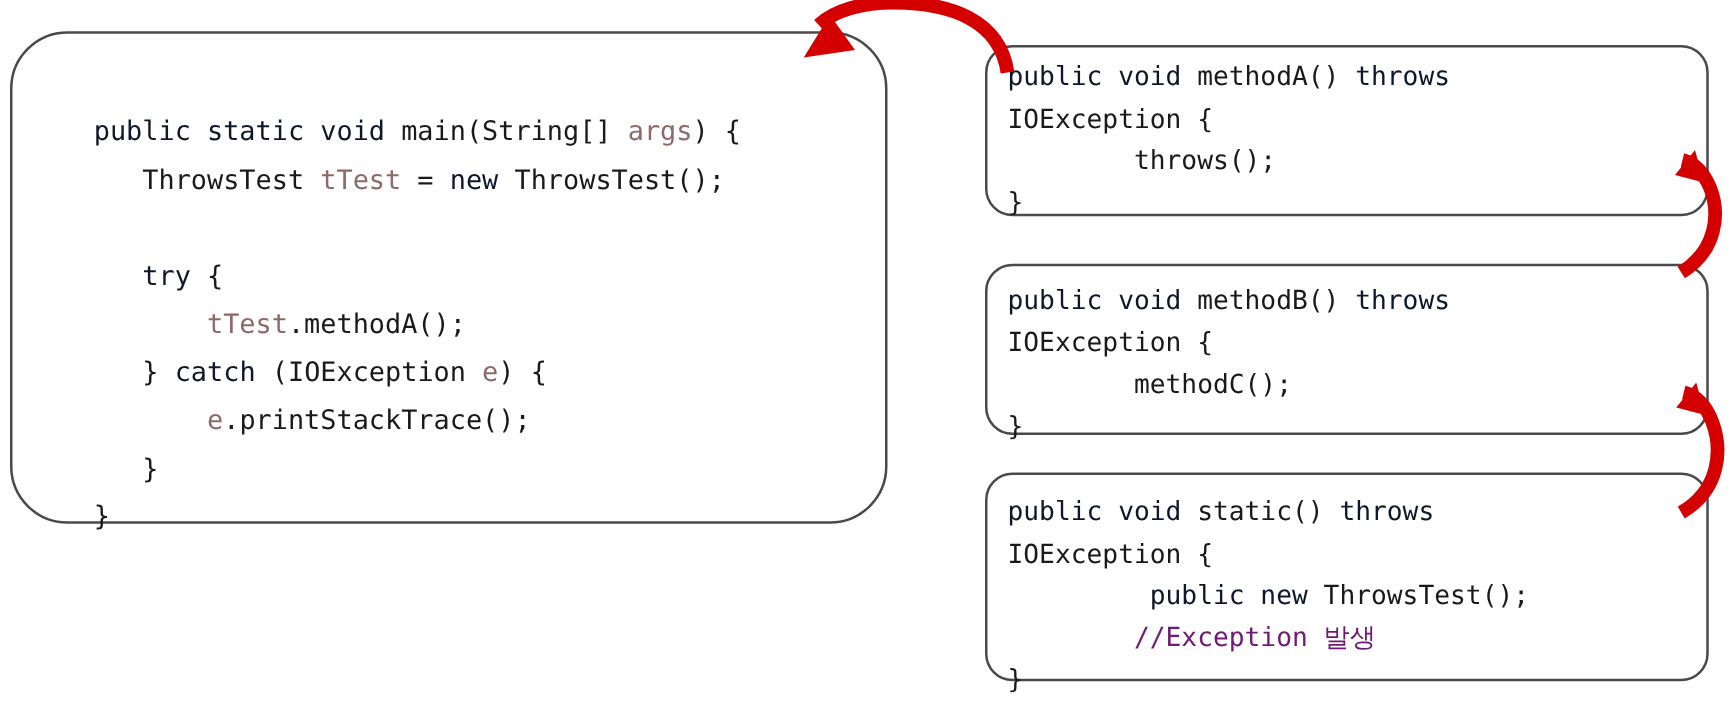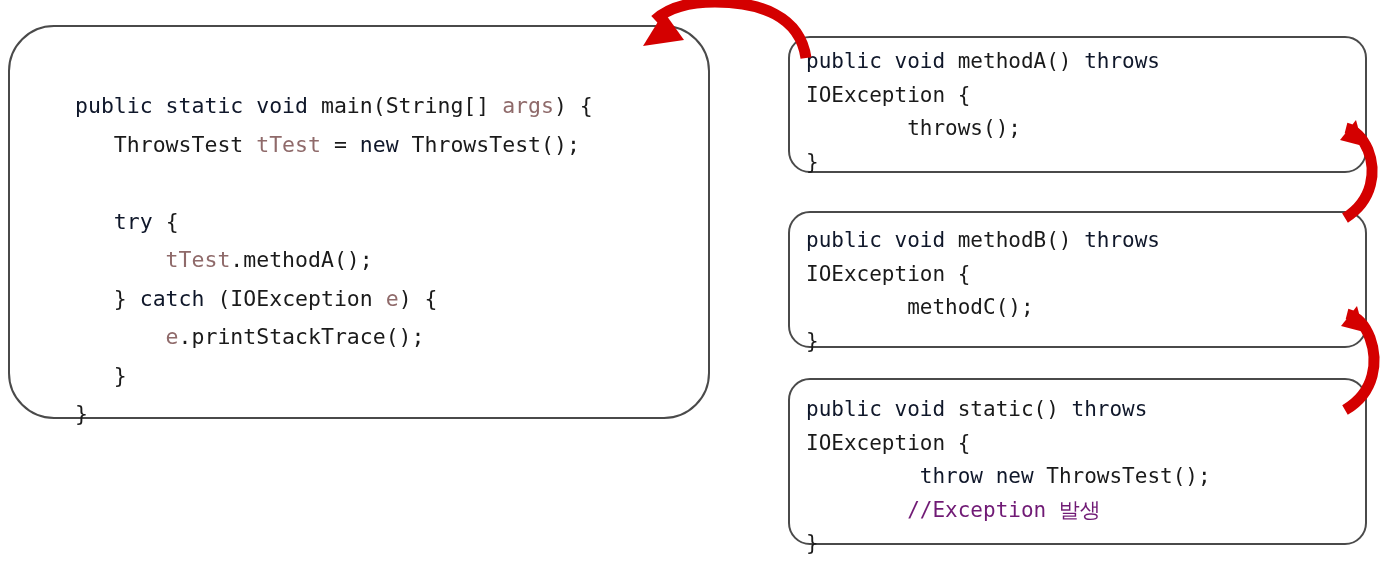--- a/index.html
+++ b/index.html
@@ -92,21 +92,21 @@
   <div class="code" id="code-a"><span><span class="kw">public void </span><span class="pl">methodA() </span><span class="kw">throws</span></span>
 <span><span class="pl">IOException {</span></span>
 <span><span class="pl">        throws();</span></span>
 <span><span class="pl">}</span></span></div>
   <div class="code" id="code-b"><span><span class="kw">public void </span><span class="pl">methodB() </span><span class="kw">throws</span></span>
 <span><span class="pl">IOException {</span></span>
 <span><span class="pl">        methodC();</span></span>
 <span><span class="pl">}</span></span></div>
   <div class="code" id="code-c"><span><span class="kw">public void </span><span class="pl">static() </span><span class="kw">throws</span></span>
 <span><span class="pl">IOException {</span></span>
-<span><span class="pl">         </span><span class="kw">throw new</span><span class="pl"> ThrowsTest();</span></span>
+<span><span class="pl">         </span><span class="kw">public new</span><span class="pl"> ThrowsTest();</span></span>
 <span><span class="cmt">        //Exception 발생</span></span>
 <span><span class="pl">}</span></span></div>
 
   <svg class="arrow-layer" viewBox="0 0 1389 561">
 
     <g>
       <path d="M 806,58 C 800,16 760,2 715,2 C 690,2 668,8 655,20" fill="none" stroke="#d40000" stroke-width="11" stroke-linecap="butt"></path>
       <path d="M 664,12 L 643,46 L 684,40 Z" fill="#d40000"></path>
     </g>
 

